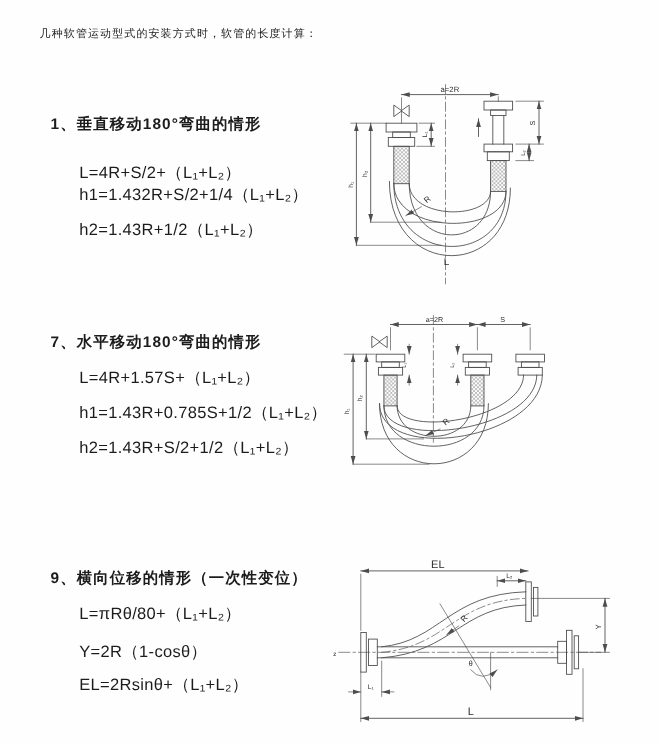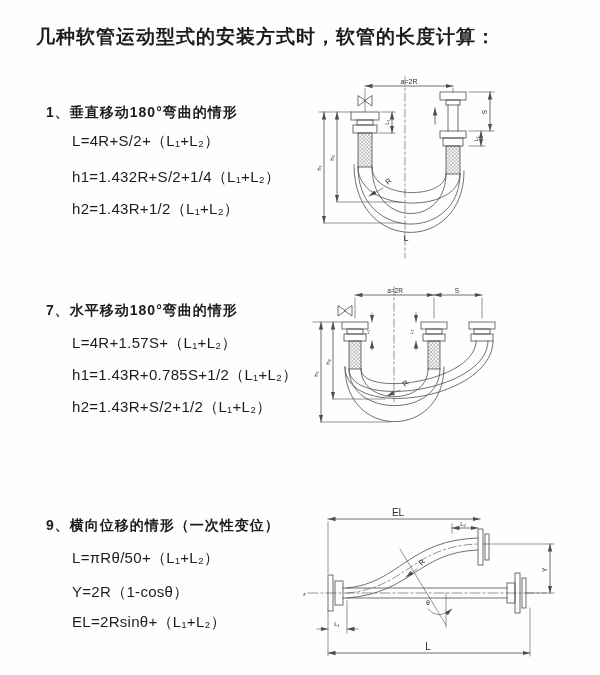--- a/index.html
+++ b/index.html
@@ -2,50 +2,50 @@
 <html><head>
 <meta charset="utf-8">
 <style>
   html,body{margin:0;padding:0;}
   body{
     width:600px;height:675px;position:relative;background:#fefefe;
     font-family:"Liberation Sans","DejaVu Sans",sans-serif;
     color:#1c1c1c;overflow:hidden;
   }
   .abs{position:absolute;}
-  .doc-title{left:36px;top:24px;font-size:19px;font-weight:700;letter-spacing:1px;}
+  .doc-title{left:36px;top:24px;font-size:10px;font-weight:400;letter-spacing:1px;}
   .sec-heading{left:46px;font-size:14px;font-weight:700;letter-spacing:1px;}
   .formula{left:72px;font-size:15px;font-weight:500;letter-spacing:0.3px;}
   svg{position:absolute;overflow:visible;}
   .ln{stroke:#4d4d4d;stroke-width:0.8;fill:none;stroke-linecap:square;}
   .thin{stroke-width:0.6;}
   .tx{fill:#2b2b2b;stroke:none;font-family:"Liberation Sans","DejaVu Sans",sans-serif;}
 </style>
 </head>
 <body>
 
 <div class="abs doc-title">几种软管运动型式的安装方式时，软管的长度计算：</div>
 
 <div>
   <div class="abs sec-heading" style="top:104px">1、垂直移动180°弯曲的情形</div>
-  <div class="abs formula" style="top:132px">L=4R+S/2+（L₁+L₂）</div>
+  <div class="abs formula" style="top:148px">L=4R+S/2+（L₁+L₂）</div>
   <div class="abs formula" style="top:168px">h1=1.432R+S/2+1/4（L₁+L₂）</div>
   <div class="abs formula" style="top:200px">h2=1.43R+1/2（L₁+L₂）</div>
 </div>
 
 <div>
   <div class="abs sec-heading" style="top:302px">7、水平移动180°弯曲的情形</div>
   <div class="abs formula" style="top:334px">L=4R+1.57S+（L₁+L₂）</div>
   <div class="abs formula" style="top:366px">h1=1.43R+0.785S+1/2（L₁+L₂）</div>
   <div class="abs formula" style="top:398px">h2=1.43R+S/2+1/2（L₁+L₂）</div>
 </div>
 
 <div>
   <div class="abs sec-heading" style="top:517px">9、横向位移的情形（一次性变位）</div>
-  <div class="abs formula" style="top:549px">L=πRθ/50+（L₁+L₂）</div>
+  <div class="abs formula" style="top:549px">L=πRθ/80+（L₁+L₂）</div>
   <div class="abs formula" style="top:583px">Y=2R（1-cosθ）</div>
   <div class="abs formula" style="top:613px">EL=2Rsinθ+（L₁+L₂）</div>
 </div>
 
 <svg style="left:313px;top:72px" width="185" height="190" viewBox="0 0 185 190">
   <defs>
     <marker id="ar" markerWidth="8" markerHeight="6" refX="7.5" refY="3" orient="auto-start-reverse" markerUnits="userSpaceOnUse">
       <path d="M0,0.8 L7.5,3 L0,5.2 Z" fill="#4d4d4d"></path>
     </marker>
     <pattern id="hatch" patternUnits="userSpaceOnUse" width="3.5" height="3.5">

